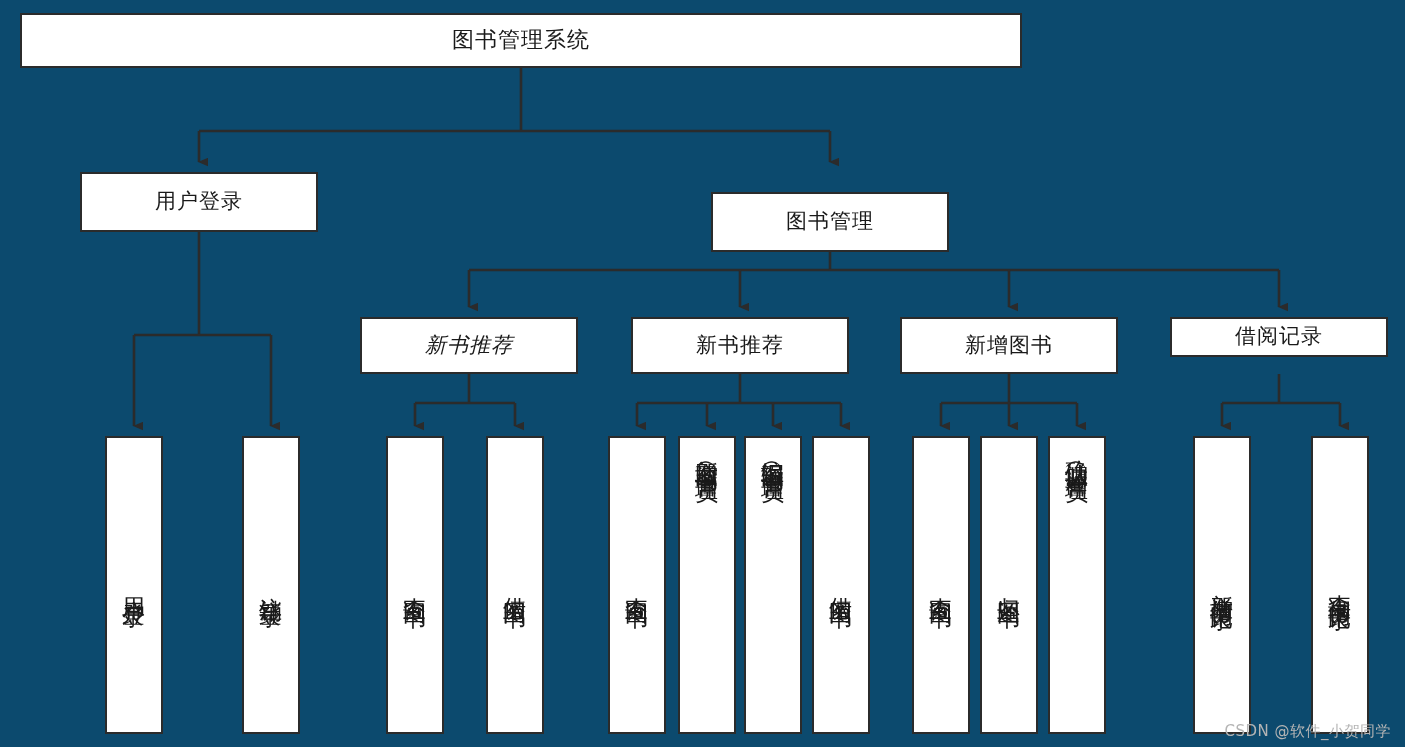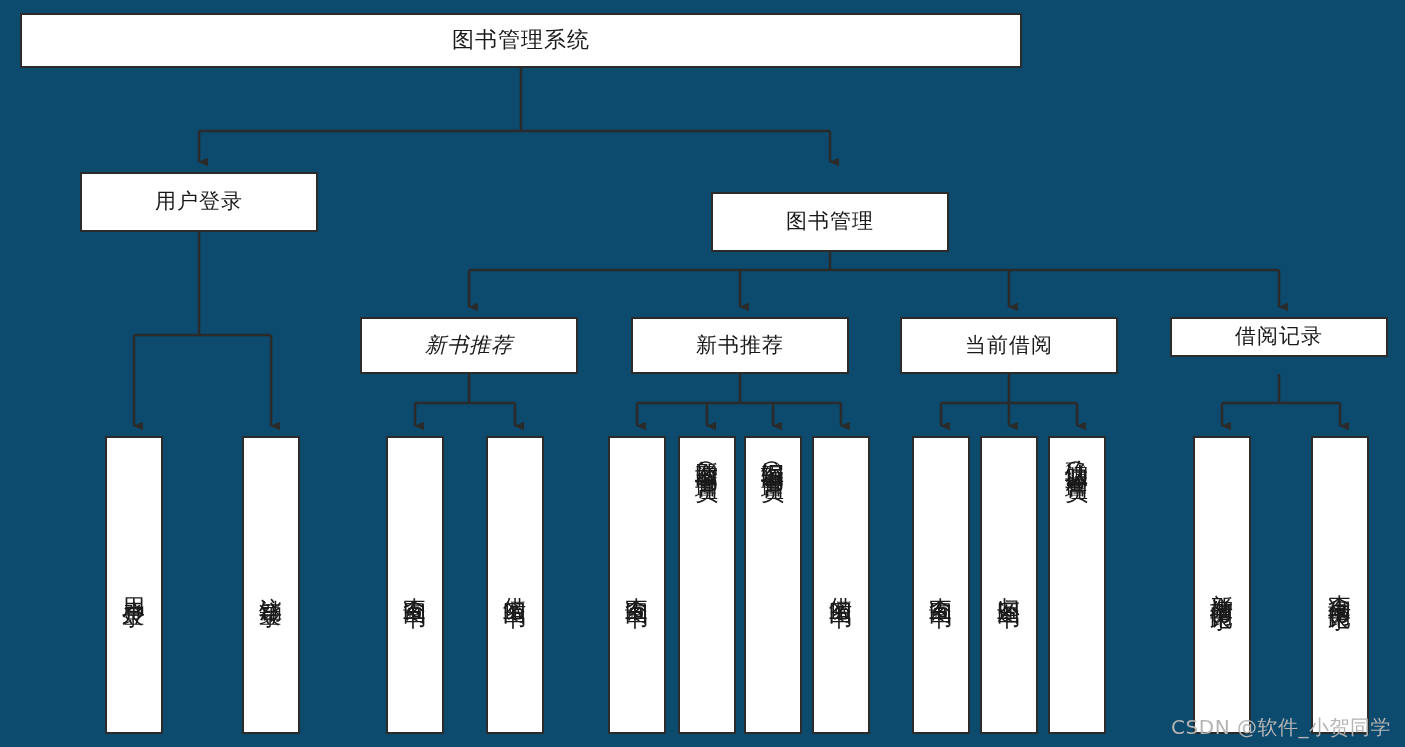--- a/index.html
+++ b/index.html
@@ -64,21 +64,21 @@
     white-space: nowrap;
   }
   .node.vertical.centered {
     align-items: center;
     padding-top: 0;
   }
   #watermark {
     position: absolute;
     right: 14px;
     bottom: 6px;
-    font-size: 20px;
+    font-size: 15px;
     color: #b4b4b4;
     letter-spacing: 0.5px;
     z-index: 5;
     white-space: nowrap;
   }
 </style>
 </head>
 <body>
 
 <div id="diagram-root">
@@ -147,21 +147,21 @@
 
   <div class="node horizontal" style="left:360px; top:317px; width:218px; height:57px;font-style:italic;">
     <span class="node-label">新书推荐</span>
   </div>
 
   <div class="node horizontal" style="left:631px; top:317px; width:218px; height:57px;">
     <span class="node-label">新书推荐</span>
   </div>
 
   <div class="node horizontal" style="left:900px; top:317px; width:218px; height:57px;">
-    <span class="node-label">当前借阅</span>
+    <span class="node-label">新增图书</span>
   </div>
 
   <div class="node horizontal" style="left:1170px; top:317px; width:218px; height:40px;">
     <span class="node-label">借阅记录</span>
   </div>
 
   <div class="node vertical centered" style="left:105px; top:436px; width:58px; height:298px;">
     <span class="node-label">用户登录</span>
   </div>
 

